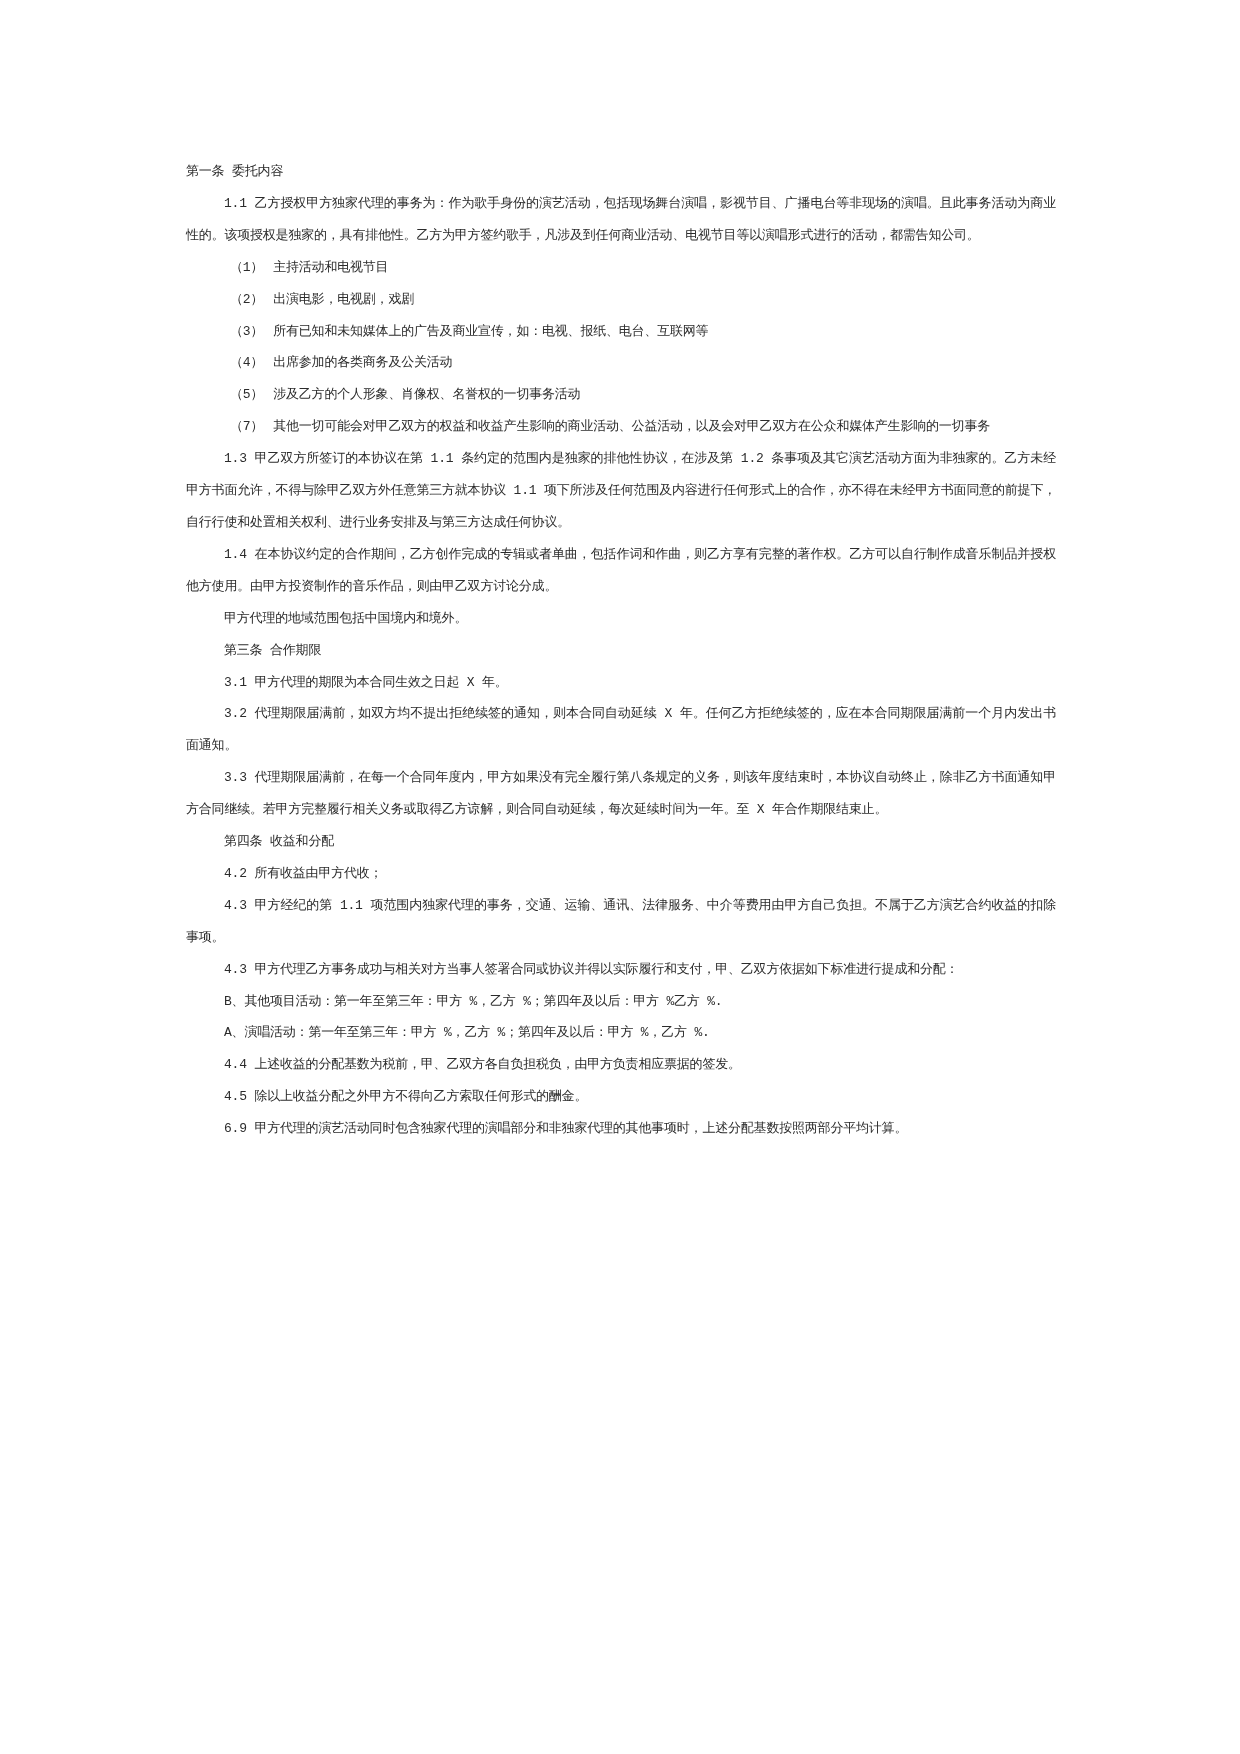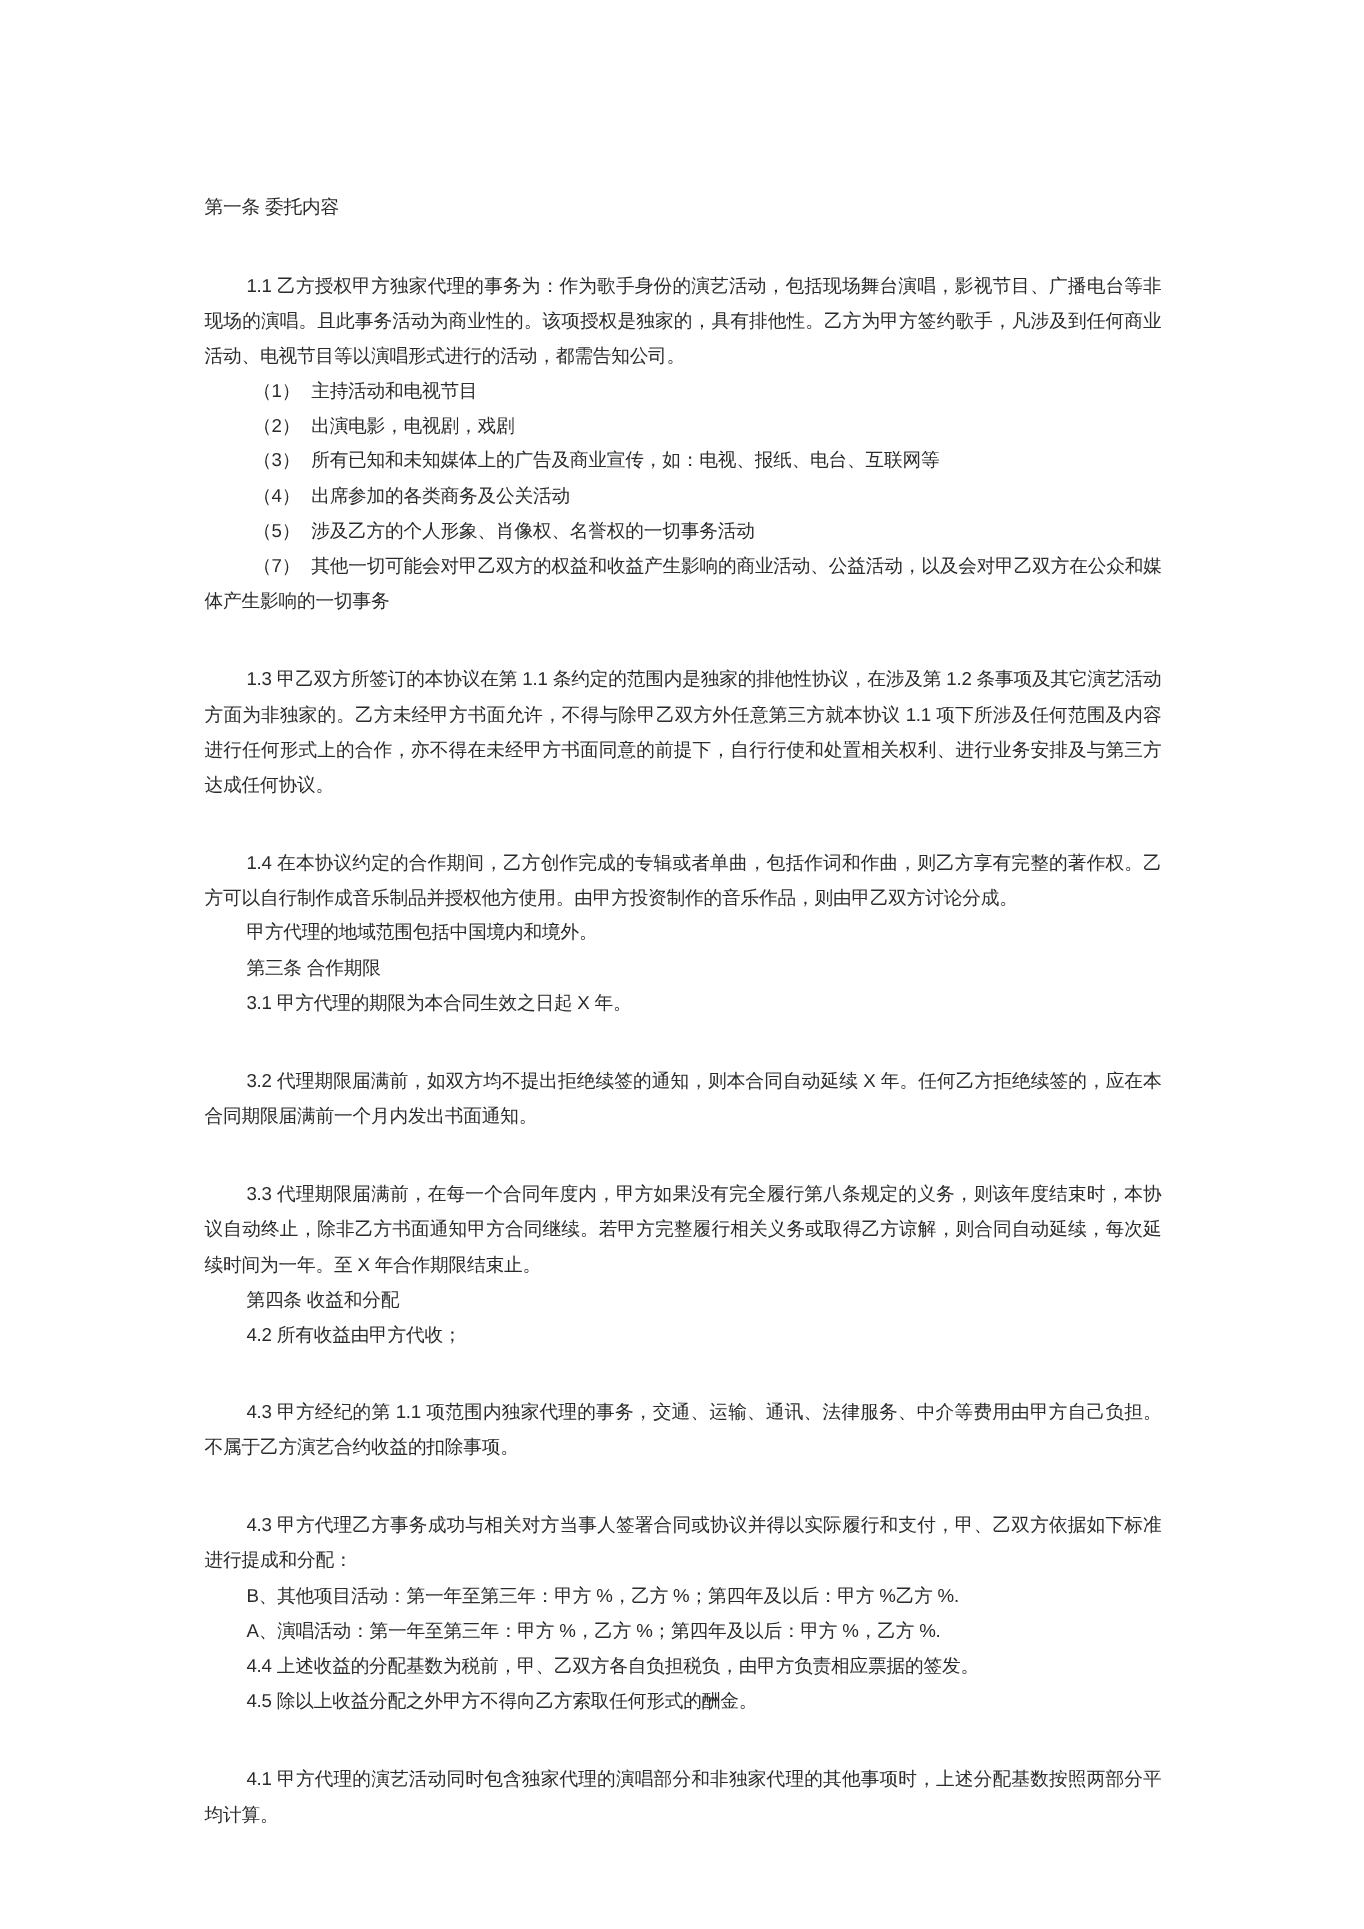--- a/index.html
+++ b/index.html
@@ -1,29 +1,29 @@
 <!DOCTYPE html>
 <html><head>
 <meta charset="utf-8">
 <style>
   html, body { margin: 0; padding: 0; background: #ffffff; }
   body { width: 1240px; height: 1754px; position: relative; overflow: hidden; }
   .page {
     position: absolute;
     left: 186px;
-    top: 173px;
+    top: 156px;
     width: 870px;
     color: #2b2b2b;
-    font-family: Liberation Sans, sans-serif;
-    font-size: 17px;
+    font-family: Liberation Mono, monospace;
+    font-size: 13px;
     line-height: 31.9px;
     letter-spacing: -0.2px;
   }
   .p { margin: 0; text-align: justify; text-align-last: left; }
-  .indent { text-indent: 38px; margin-top: 39px; }
+  .indent { text-indent: 38px; }
   .list-item { padding-left: 44px; }
   .list-item.wrap { padding-left: 0; text-indent: 44px; }
   .sub { padding-left: 38px; }
   .heading { margin: 0; }
   .heading.indented { padding-left: 38px; }
   .num { margin-right: 10px; }
 </style>
 </head>
 <body>
 
@@ -50,15 +50,15 @@
   <p class="p indent">3.3 代理期限届满前，在每一个合同年度内，甲方如果没有完全履行第八条规定的义务，则该年度结束时，本协议自动终止，除非乙方书面通知甲方合同继续。若甲方完整履行相关义务或取得乙方谅解，则合同自动延续，每次延续时间为一年。至 X 年合作期限结束止。</p>
 
   <p class="heading indented">第四条 收益和分配</p>
   <p class="p sub">4.2 所有收益由甲方代收；</p>
   <p class="p indent">4.3 甲方经纪的第 1.1 项范围内独家代理的事务，交通、运输、通讯、法律服务、中介等费用由甲方自己负担。不属于乙方演艺合约收益的扣除事项。</p>
   <p class="p indent">4.3 甲方代理乙方事务成功与相关对方当事人签署合同或协议并得以实际履行和支付，甲、乙双方依据如下标准进行提成和分配：</p>
   <p class="p sub">B、其他项目活动：第一年至第三年：甲方 %，乙方 %；第四年及以后：甲方 %乙方 %.</p>
   <p class="p sub">A、演唱活动：第一年至第三年：甲方 %，乙方 %；第四年及以后：甲方 %，乙方 %.</p>
   <p class="p sub">4.4 上述收益的分配基数为税前，甲、乙双方各自负担税负，由甲方负责相应票据的签发。</p>
   <p class="p sub">4.5 除以上收益分配之外甲方不得向乙方索取任何形式的酬金。</p>
-  <p class="p indent">4.1 甲方代理的演艺活动同时包含独家代理的演唱部分和非独家代理的其他事项时，上述分配基数按照两部分平均计算。</p>
+  <p class="p indent">6.9 甲方代理的演艺活动同时包含独家代理的演唱部分和非独家代理的其他事项时，上述分配基数按照两部分平均计算。</p>
 
 </div>
 
 </body></html>

